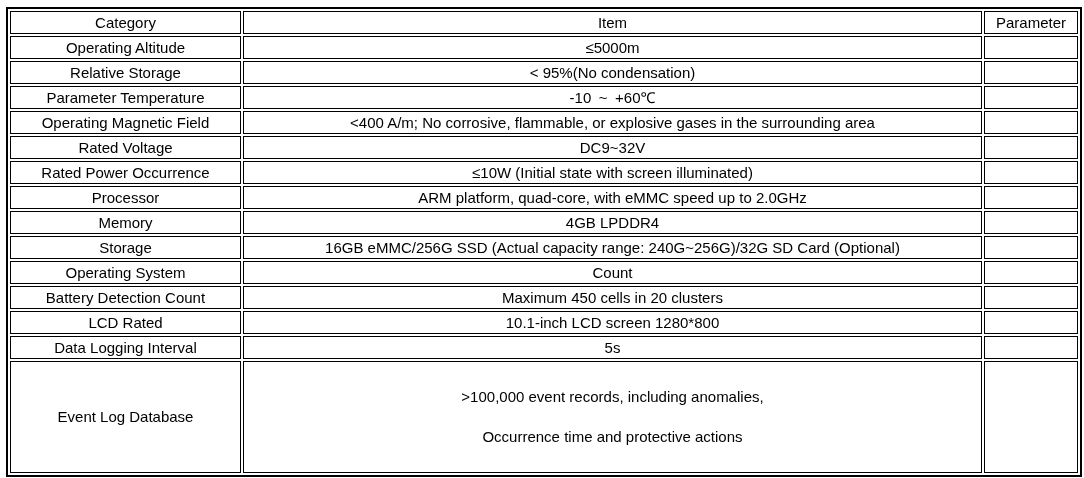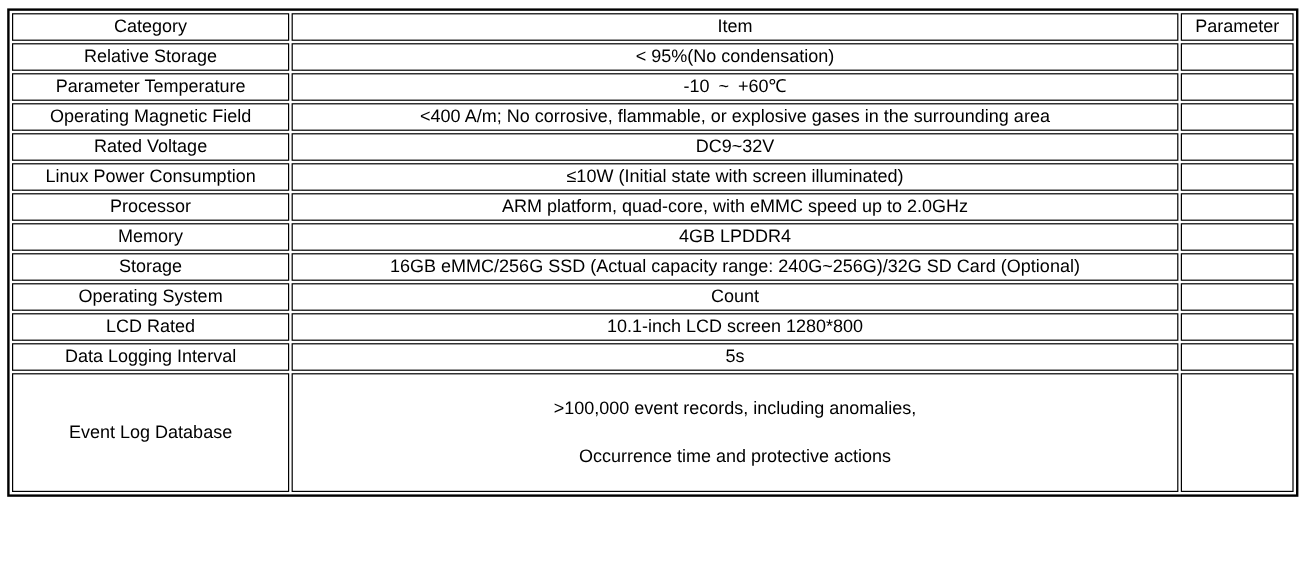--- a/index.html
+++ b/index.html
@@ -39,21 +39,21 @@
     text-align: center;
     vertical-align: middle;
     padding: 0 2px;
     height: 23px;
     line-height: 20px;
     overflow: hidden;
   }
   col.c-category { width: 231px; }
   col.c-item     { width: 739px; }
   col.c-param    { width: 94px; }
-  tr.tall td { height: 99px; }
+  tr.tall td { height: 112px; }
   td.multiline {
     white-space: pre-line;
     line-height: 16px;
   }
 </style>
 </head>
 <body>
 
 <div class="page">
   <table class="spec">
@@ -64,41 +64,46 @@
     </colgroup>
     <thead>
       <tr>
         <th>Category</th>
         <th>Item</th>
         <th>Parameter</th>
       </tr>
     </thead>
     <tbody>
       <tr>
+        <td>Operating Altitude</td>
+        <td>≤5000m</td>
+        <td></td>
+      </tr>
+      <tr>
         <td>Relative Storage</td>
         <td>&lt; 95%(No condensation)</td>
         <td></td>
       </tr>
       <tr>
         <td>Parameter Temperature</td>
         <td>-10 ~ +60℃</td>
         <td></td>
       </tr>
       <tr>
         <td>Operating Magnetic Field</td>
         <td>&lt;400 A/m; No corrosive, flammable, or explosive gases in the surrounding area</td>
         <td></td>
       </tr>
       <tr>
         <td>Rated Voltage</td>
         <td>DC9~32V</td>
         <td></td>
       </tr>
       <tr>
-        <td>Linux Power Consumption</td>
+        <td>Rated Power Occurrence</td>
         <td>≤10W (Initial state with screen illuminated)</td>
         <td></td>
       </tr>
       <tr>
         <td>Processor</td>
         <td>ARM platform, quad-core, with eMMC speed up to 2.0GHz</td>
         <td></td>
       </tr>
       <tr>
         <td>Memory</td>
@@ -109,20 +114,25 @@
         <td>Storage</td>
         <td>16GB eMMC/256G SSD (Actual capacity range: 240G~256G)/32G SD Card (Optional)</td>
         <td></td>
       </tr>
       <tr>
         <td>Operating System</td>
         <td>Count</td>
         <td></td>
       </tr>
       <tr>
+        <td>Battery Detection Count</td>
+        <td>Maximum 450 cells in 20 clusters</td>
+        <td></td>
+      </tr>
+      <tr>
         <td>LCD Rated</td>
         <td>10.1-inch LCD screen 1280*800</td>
         <td></td>
       </tr>
       <tr>
         <td>Data Logging Interval</td>
         <td>5s</td>
         <td></td>
       </tr>
       <tr class="tall">

